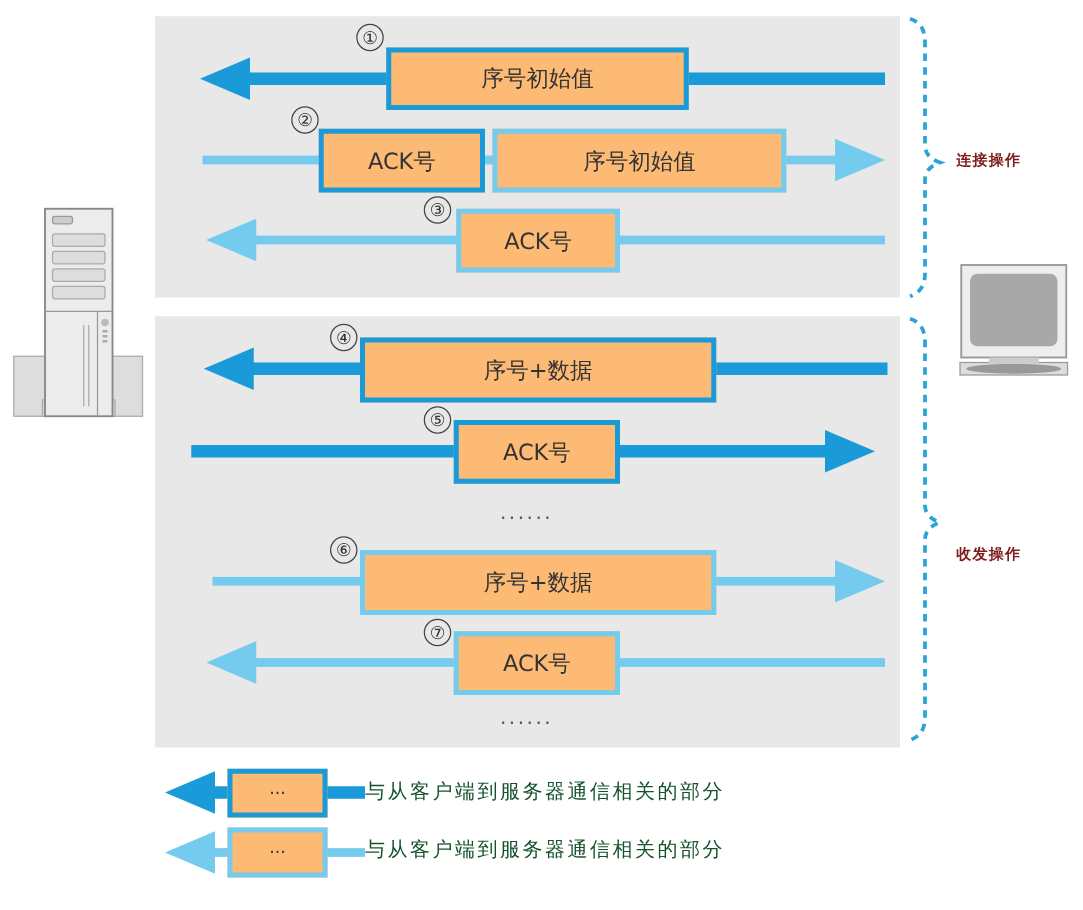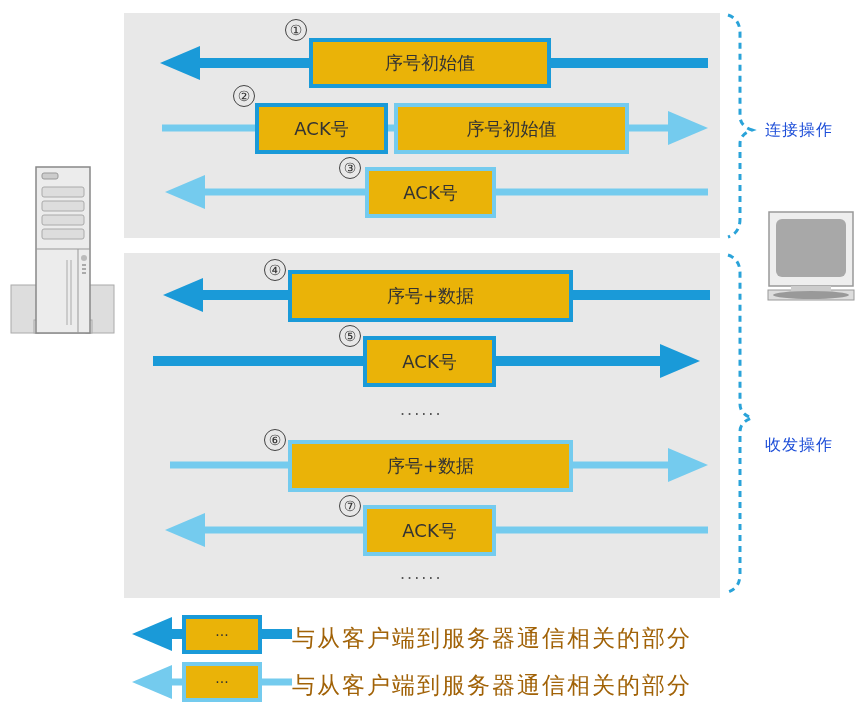--- a/index.html
+++ b/index.html
@@ -2,30 +2,30 @@
 <html><head>
 <meta charset="utf-8">
 <style>
   html, body { margin: 0; padding: 0; background: #ffffff; }
   body { width: 866px; height: 728px; position: relative; overflow: hidden;
          font-family: "DejaVu Sans", "Liberation Sans", sans-serif; color: #333; }
   .panel { position: absolute; background: #e8e8e8; }
   #panel-connect { left: 124px; top: 13px; width: 596px; height: 225px; }
   #panel-transfer { left: 124px; top: 253px; width: 596px; height: 345px; }
   .abs { position: absolute; }
-  .pkt { position: absolute; background: #eab308; box-sizing: border-box; display: flex;
+  .pkt { position: absolute; background: #fdba74; box-sizing: border-box; display: flex;
          align-items: center; justify-content: center; font-size: 18px; color: #333; }
   .pkt.dark { border: 4px solid #1a9ad8; }
   .pkt.light { border: 4px solid #74cbee; }
   .num { position: absolute; width: 20px; height: 20px; border: 1px solid #444; border-radius: 50%;
          font-size: 14px; line-height: 20px; text-align: center; color: #333; background: transparent;
          font-family: "Liberation Sans", sans-serif; }
   .dots { position: absolute; font-size: 16px; letter-spacing: 2px; color: #555; }
-  .side-label { position: absolute; font-size: 16px; font-weight: normal; color: #1d4ed8; letter-spacing: 1px; }
-  .legend-text { position: absolute; font-size: 23px; color: #a16207; letter-spacing: 2px; font-family: Liberation Mono, monospace; }
+  .side-label { position: absolute; font-size: 12px; font-weight: bold; color: #7f1d1d; letter-spacing: 1px; }
+  .legend-text { position: absolute; font-size: 16px; color: #14532d; letter-spacing: 2px; font-family: Liberation Mono, monospace; }
   svg { position: absolute; left: 0; top: 0; }
 </style>
 </head>
 <body>
 
 <div class="panel" id="panel-connect"></div>
 <div class="panel" id="panel-transfer"></div>
 
 <svg id="arrows" width="866" height="728">
     <g>

